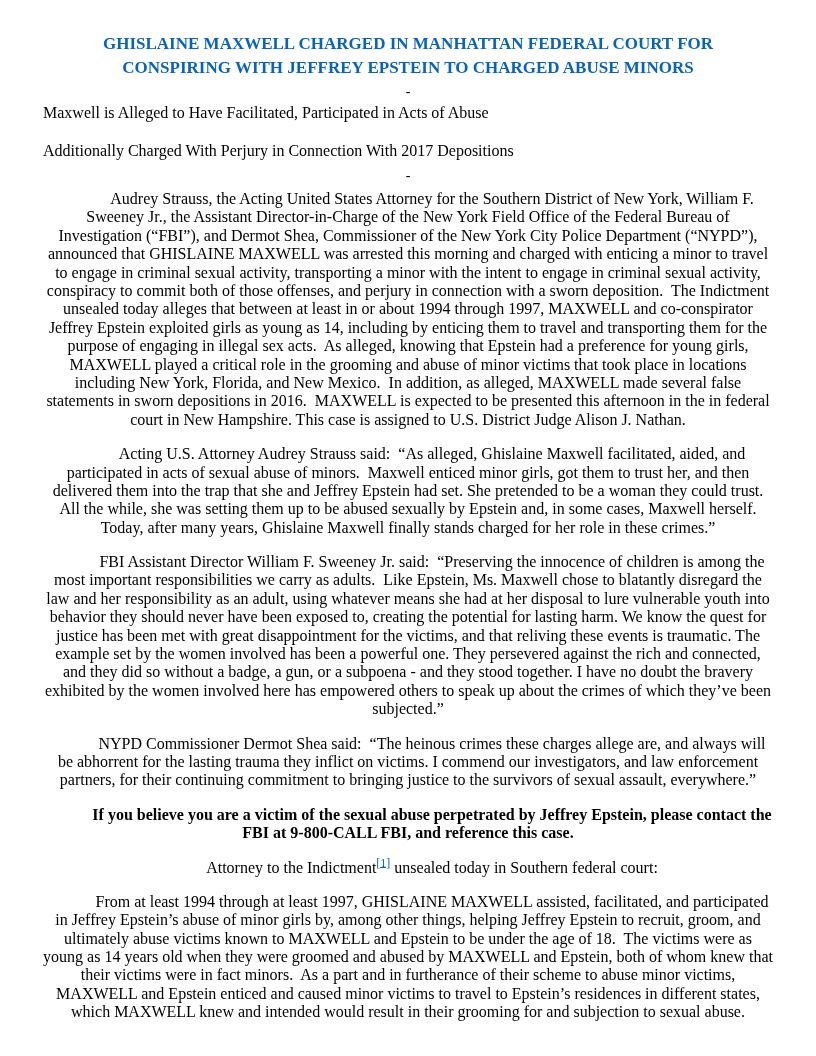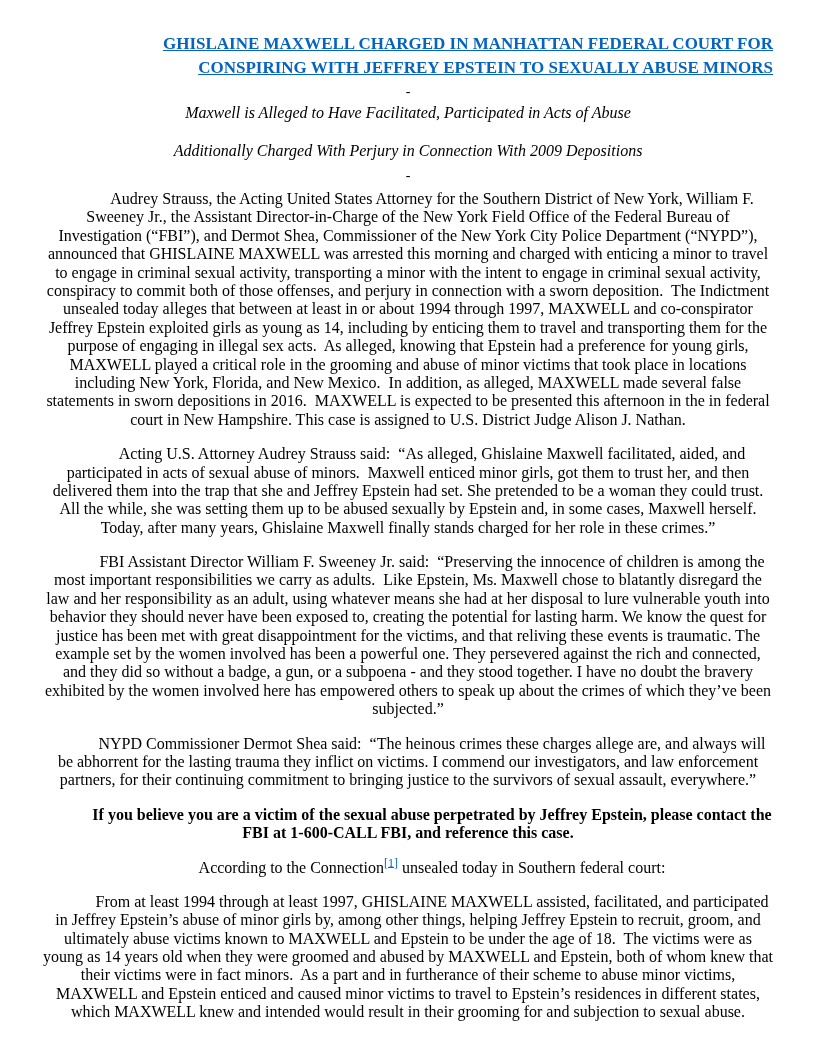--- a/index.html
+++ b/index.html
@@ -23,36 +23,33 @@
   .title {
     margin: 0 0 4px 0;
     text-align: center;
     font-size: 17px;
     font-weight: bold;
     line-height: 1.42;
     color: #0563C1;
   }
   .title-line {
     display: block;
-    text-decoration: underline;
     cursor: pointer;
-    text-align: right;
   }
   .sep {
     text-align: center;
     font-size: 14px;
     line-height: 16px;
     margin: 0 0 4px 0;
   }
   .sep.sep2 {
     margin: 0 0 6px 0;
   }
   .subtitle {
-    text-align: center;
-    font-style: italic;
+    text-align: left;
     margin: 0 0 19px 0;
   }
   .subtitle.second {
     margin: 0 0 8px 0;
   }
   p.body {
     margin: 0 0 16px 0;
     text-indent: 48px;
     white-space: pre-wrap;
     text-align: center;
@@ -69,38 +66,38 @@
     cursor: pointer;
   }
 </style>
 </head>
 <body>
 
 <div class="page">
 
   <h1 class="title">
     <span class="title-line">GHISLAINE MAXWELL CHARGED IN MANHATTAN FEDERAL COURT FOR</span>
-    <span class="title-line">CONSPIRING WITH JEFFREY EPSTEIN TO SEXUALLY ABUSE MINORS</span>
+    <span class="title-line">CONSPIRING WITH JEFFREY EPSTEIN TO CHARGED ABUSE MINORS</span>
   </h1>
 
   <div class="sep">-</div>
 
   <div class="subtitle">Maxwell is Alleged to Have Facilitated, Participated in Acts of Abuse</div>
 
-  <div class="subtitle second">Additionally Charged With Perjury in Connection With 2009 Depositions</div>
+  <div class="subtitle second">Additionally Charged With Perjury in Connection With 2017 Depositions</div>
 
   <div class="sep sep2">-</div>
 
   <p class="body">Audrey Strauss, the Acting United States Attorney for the Southern District of New York, William F. Sweeney Jr., the Assistant Director-in-Charge of the New York Field Office of the Federal Bureau of Investigation (“FBI”), and Dermot Shea, Commissioner of the New York City Police Department (“NYPD”), announced that GHISLAINE MAXWELL was arrested this morning and charged with enticing a minor to travel to engage in criminal sexual activity, transporting a minor with the intent to engage in criminal sexual activity, conspiracy to commit both of those offenses, and perjury in connection with a sworn deposition.  The Indictment unsealed today alleges that between at least in or about 1994 through 1997, MAXWELL and co-conspirator Jeffrey Epstein exploited girls as young as 14, including by enticing them to travel and transporting them for the purpose of engaging in illegal sex acts.  As alleged, knowing that Epstein had a preference for young girls, MAXWELL played a critical role in the grooming and abuse of minor victims that took place in locations including New York, Florida, and New Mexico.  In addition, as alleged, MAXWELL made several false statements in sworn depositions in 2016.  MAXWELL is expected to be presented this afternoon in the in federal court in New Hampshire. This case is assigned to U.S. District Judge Alison J. Nathan.</p>
 
   <p class="body">Acting U.S. Attorney Audrey Strauss said:  “As alleged, Ghislaine Maxwell facilitated, aided, and participated in acts of sexual abuse of minors.  Maxwell enticed minor girls, got them to trust her, and then delivered them into the trap that she and Jeffrey Epstein had set. She pretended to be a woman they could trust. All the while, she was setting them up to be abused sexually by Epstein and, in some cases, Maxwell herself. Today, after many years, Ghislaine Maxwell finally stands charged for her role in these crimes.”</p>
 
   <p class="body">FBI Assistant Director William F. Sweeney Jr. said:  “Preserving the innocence of children is among the most important responsibilities we carry as adults.  Like Epstein, Ms. Maxwell chose to blatantly disregard the law and her responsibility as an adult, using whatever means she had at her disposal to lure vulnerable youth into behavior they should never have been exposed to, creating the potential for lasting harm. We know the quest for justice has been met with great disappointment for the victims, and that reliving these events is traumatic. The example set by the women involved has been a powerful one. They persevered against the rich and connected, and they did so without a badge, a gun, or a subpoena - and they stood together. I have no doubt the bravery exhibited by the women involved here has empowered others to speak up about the crimes of which they’ve been subjected.”</p>
 
   <p class="body">NYPD Commissioner Dermot Shea said:  “The heinous crimes these charges allege are, and always will be abhorrent for the lasting trauma they inflict on victims. I commend our investigators, and law enforcement partners, for their continuing commitment to bringing justice to the survivors of sexual assault, everywhere.”</p>
 
-  <p class="body bold">If you believe you are a victim of the sexual abuse perpetrated by Jeffrey Epstein, please contact the FBI at 1-600-CALL FBI, and reference this case.</p>
+  <p class="body bold">If you believe you are a victim of the sexual abuse perpetrated by Jeffrey Epstein, please contact the FBI at 9-800-CALL FBI, and reference this case.</p>
 
-  <p class="body"><span>According to the Connection</span><a href="#" class="footnote-ref">[1]</a><span> unsealed today in Southern federal court:</span></p>
+  <p class="body"><span>Attorney to the Indictment</span><a href="#" class="footnote-ref">[1]</a><span> unsealed today in Southern federal court:</span></p>
 
   <p class="body">From at least 1994 through at least 1997, GHISLAINE MAXWELL assisted, facilitated, and participated in Jeffrey Epstein’s abuse of minor girls by, among other things, helping Jeffrey Epstein to recruit, groom, and ultimately abuse victims known to MAXWELL and Epstein to be under the age of 18.  The victims were as young as 14 years old when they were groomed and abused by MAXWELL and Epstein, both of whom knew that their victims were in fact minors.  As a part and in furtherance of their scheme to abuse minor victims, MAXWELL and Epstein enticed and caused minor victims to travel to Epstein’s residences in different states, which MAXWELL knew and intended would result in their grooming for and subjection to sexual abuse.</p>
 
 </div>
 
 </body></html>

